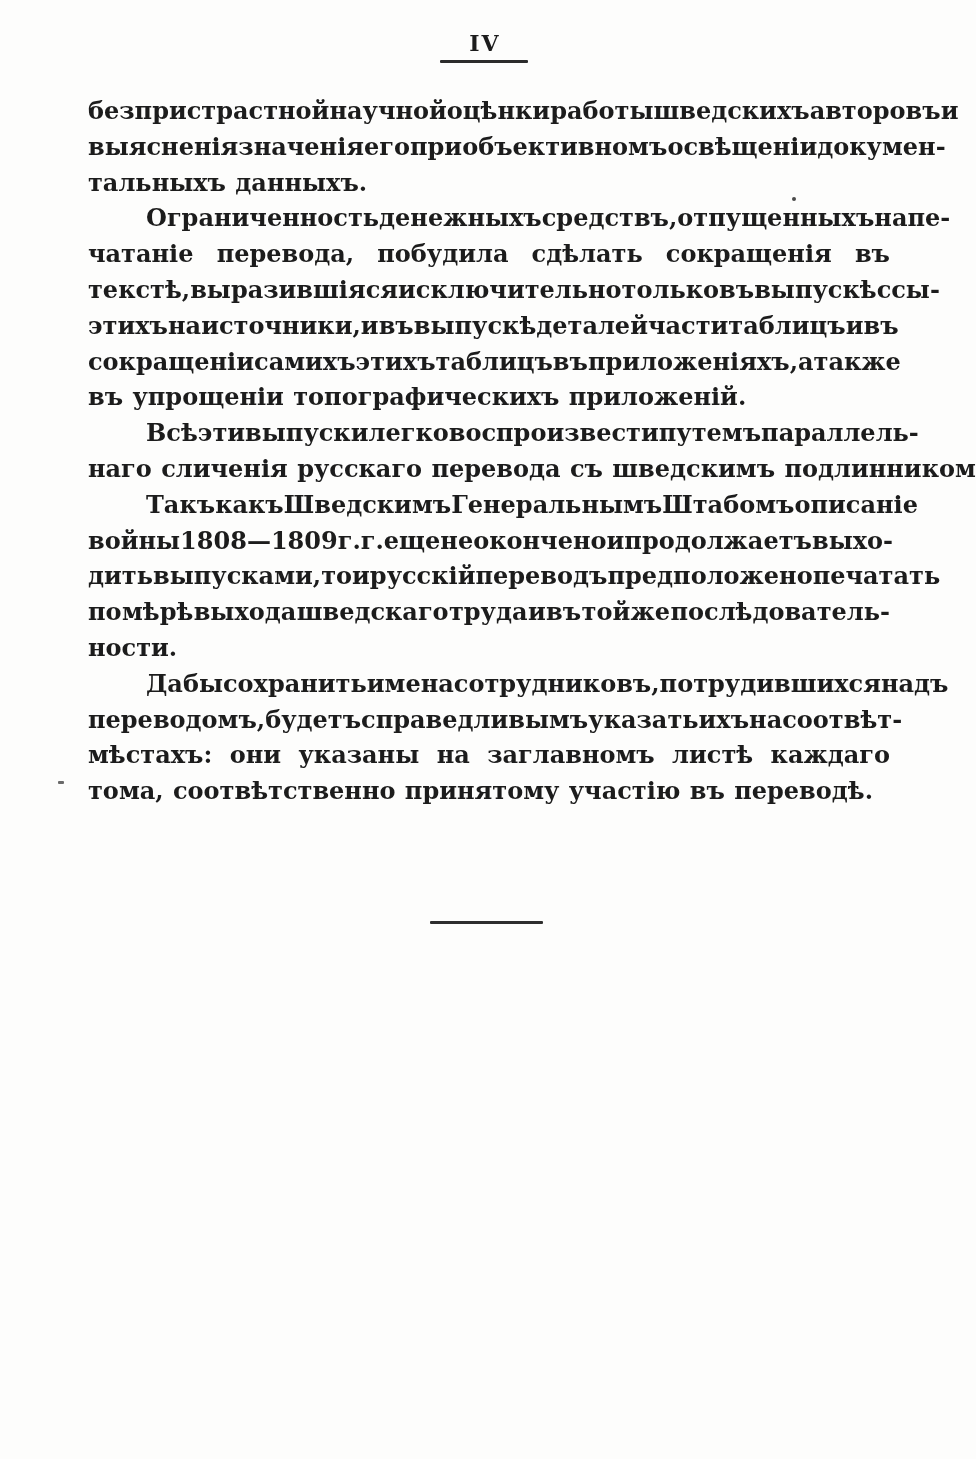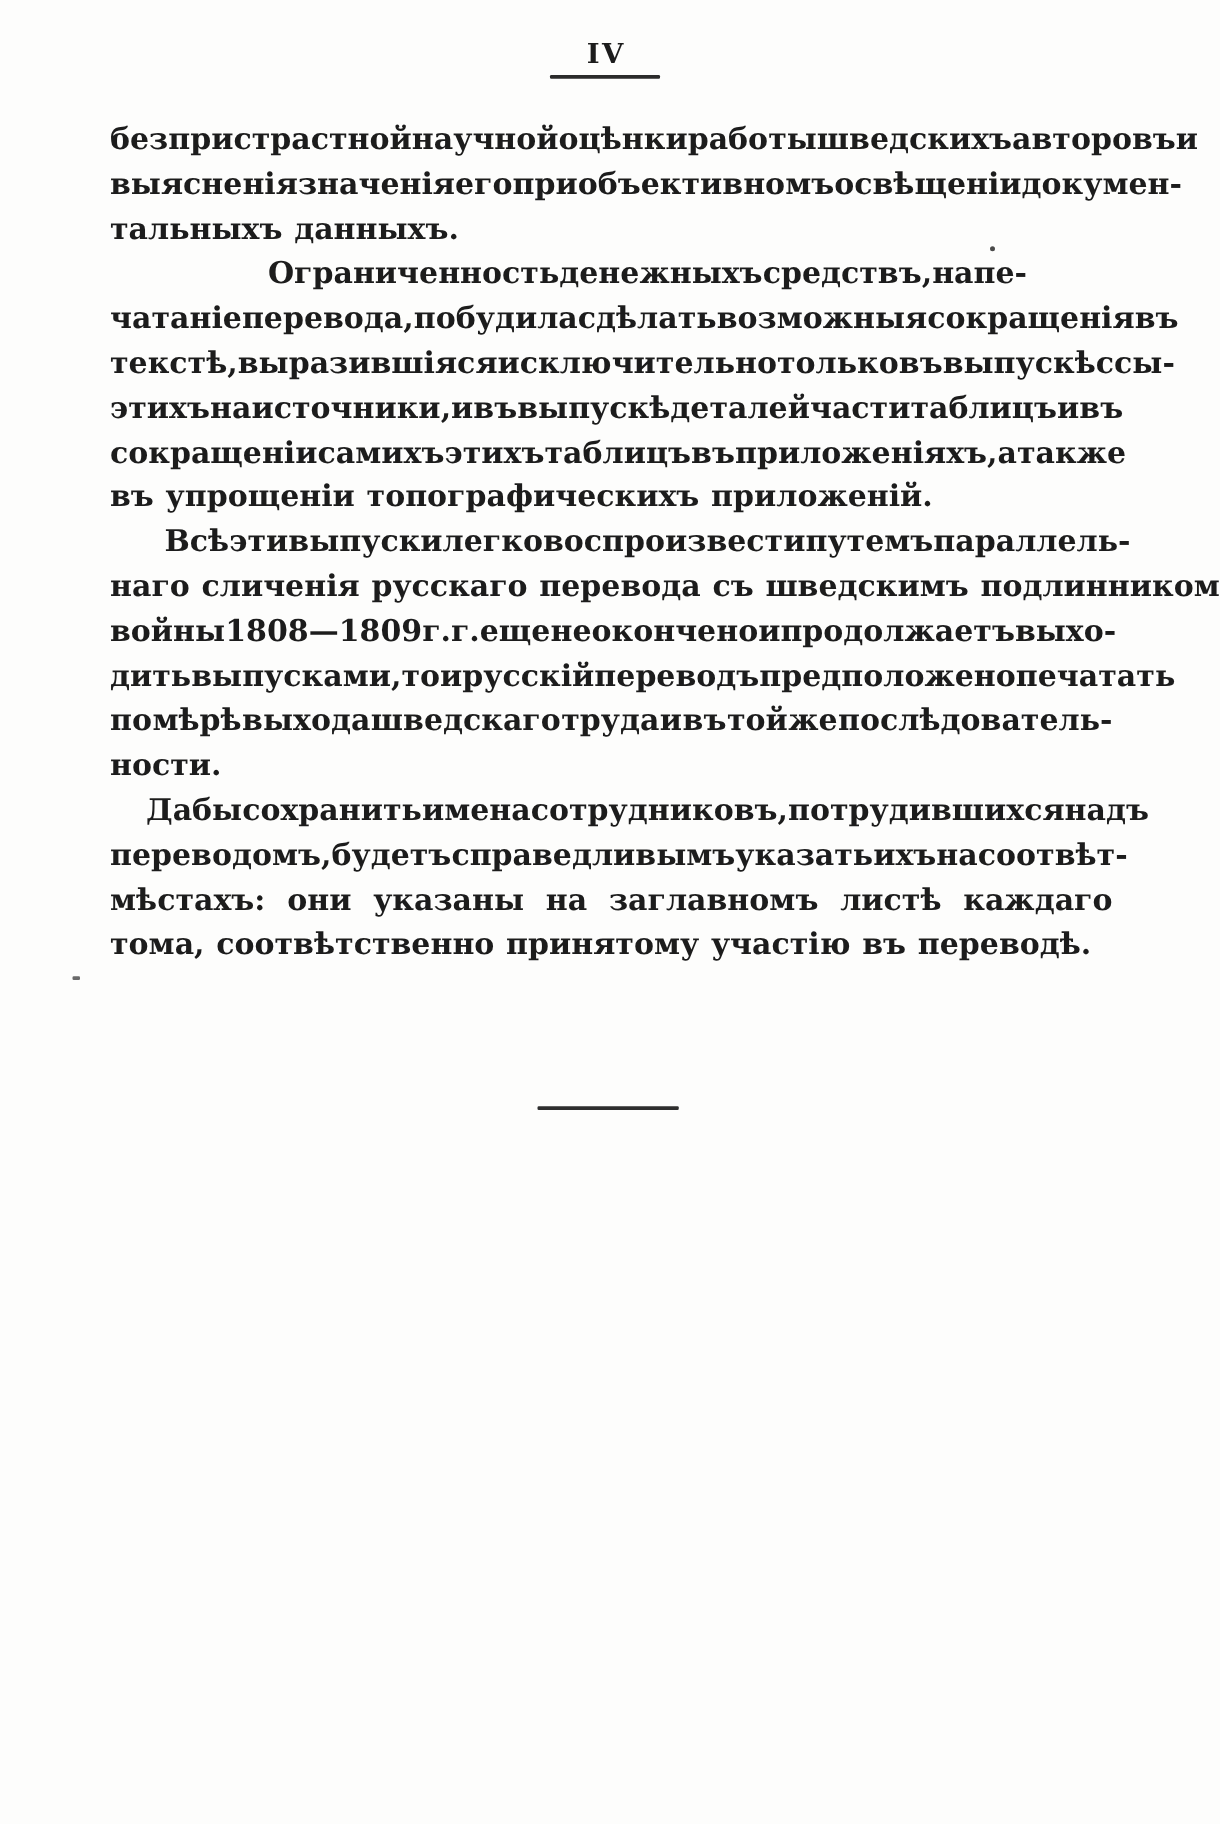--- a/index.html
+++ b/index.html
@@ -43,21 +43,20 @@
   .line{
     height:35.8px;
     white-space:nowrap;
   }
   .line.justify{
     display:flex;
     justify-content:space-between;
   }
   .line.indent{
     padding-left:58px;
-    justify-content:center;
   }
   .line:not(.justify){
     word-spacing:1px;
   }
   .end-rule{
     width:113px;height:3px;
     background:#2e2e2e;
     margin:112px auto 0;
     transform:translateX(-2px);
     border-radius:1px;
@@ -94,29 +93,29 @@
         <span class="word">при</span>
         <span class="word">объективномъ</span>
         <span class="word">освѣщеніи</span>
         <span class="word">докумен-</span>
       </div>
       <div class="line">тальныхъ данныхъ.</div>
       <div class="line justify indent">
         <span class="word">Ограниченность</span>
         <span class="word">денежныхъ</span>
         <span class="word">средствъ,</span>
+        <span class="word">отпущенныхъ</span>
         <span class="word">на</span>
         <span class="word">пе-</span>
       </div>
       <div class="line justify">
         <span class="word">чатаніе</span>
         <span class="word">перевода,</span>
         <span class="word">побудила</span>
         <span class="word">сдѣлать</span>
-        <span class="word">возможныя</span>
         <span class="word">сокращенія</span>
         <span class="word">въ</span>
       </div>
       <div class="line justify">
         <span class="word">текстѣ,</span>
         <span class="word">выразившіяся</span>
         <span class="word">исключительно</span>
         <span class="word">только</span>
         <span class="word">въ</span>
         <span class="word">выпускѣ</span>
@@ -149,20 +148,28 @@
       <div class="line justify indent">
         <span class="word">Всѣ</span>
         <span class="word">эти</span>
         <span class="word">выпуски</span>
         <span class="word">легко</span>
         <span class="word">воспроизвести</span>
         <span class="word">путемъ</span>
         <span class="word">параллель-</span>
       </div>
       <div class="line">наго сличенія русскаго перевода съ шведскимъ подлинникомъ.</div>
+      <div class="line justify indent">
+        <span class="word">Такъ</span>
+        <span class="word">какъ</span>
+        <span class="word">Шведскимъ</span>
+        <span class="word">Генеральнымъ</span>
+        <span class="word">Штабомъ</span>
+        <span class="word">описаніе</span>
+      </div>
       <div class="line justify">
         <span class="word">войны</span>
         <span class="word">1808—1809</span>
         <span class="word">г.г.</span>
         <span class="word">еще</span>
         <span class="word">не</span>
         <span class="word">окончено</span>
         <span class="word">и</span>
         <span class="word">продолжаетъ</span>
         <span class="word">выхо-</span>

